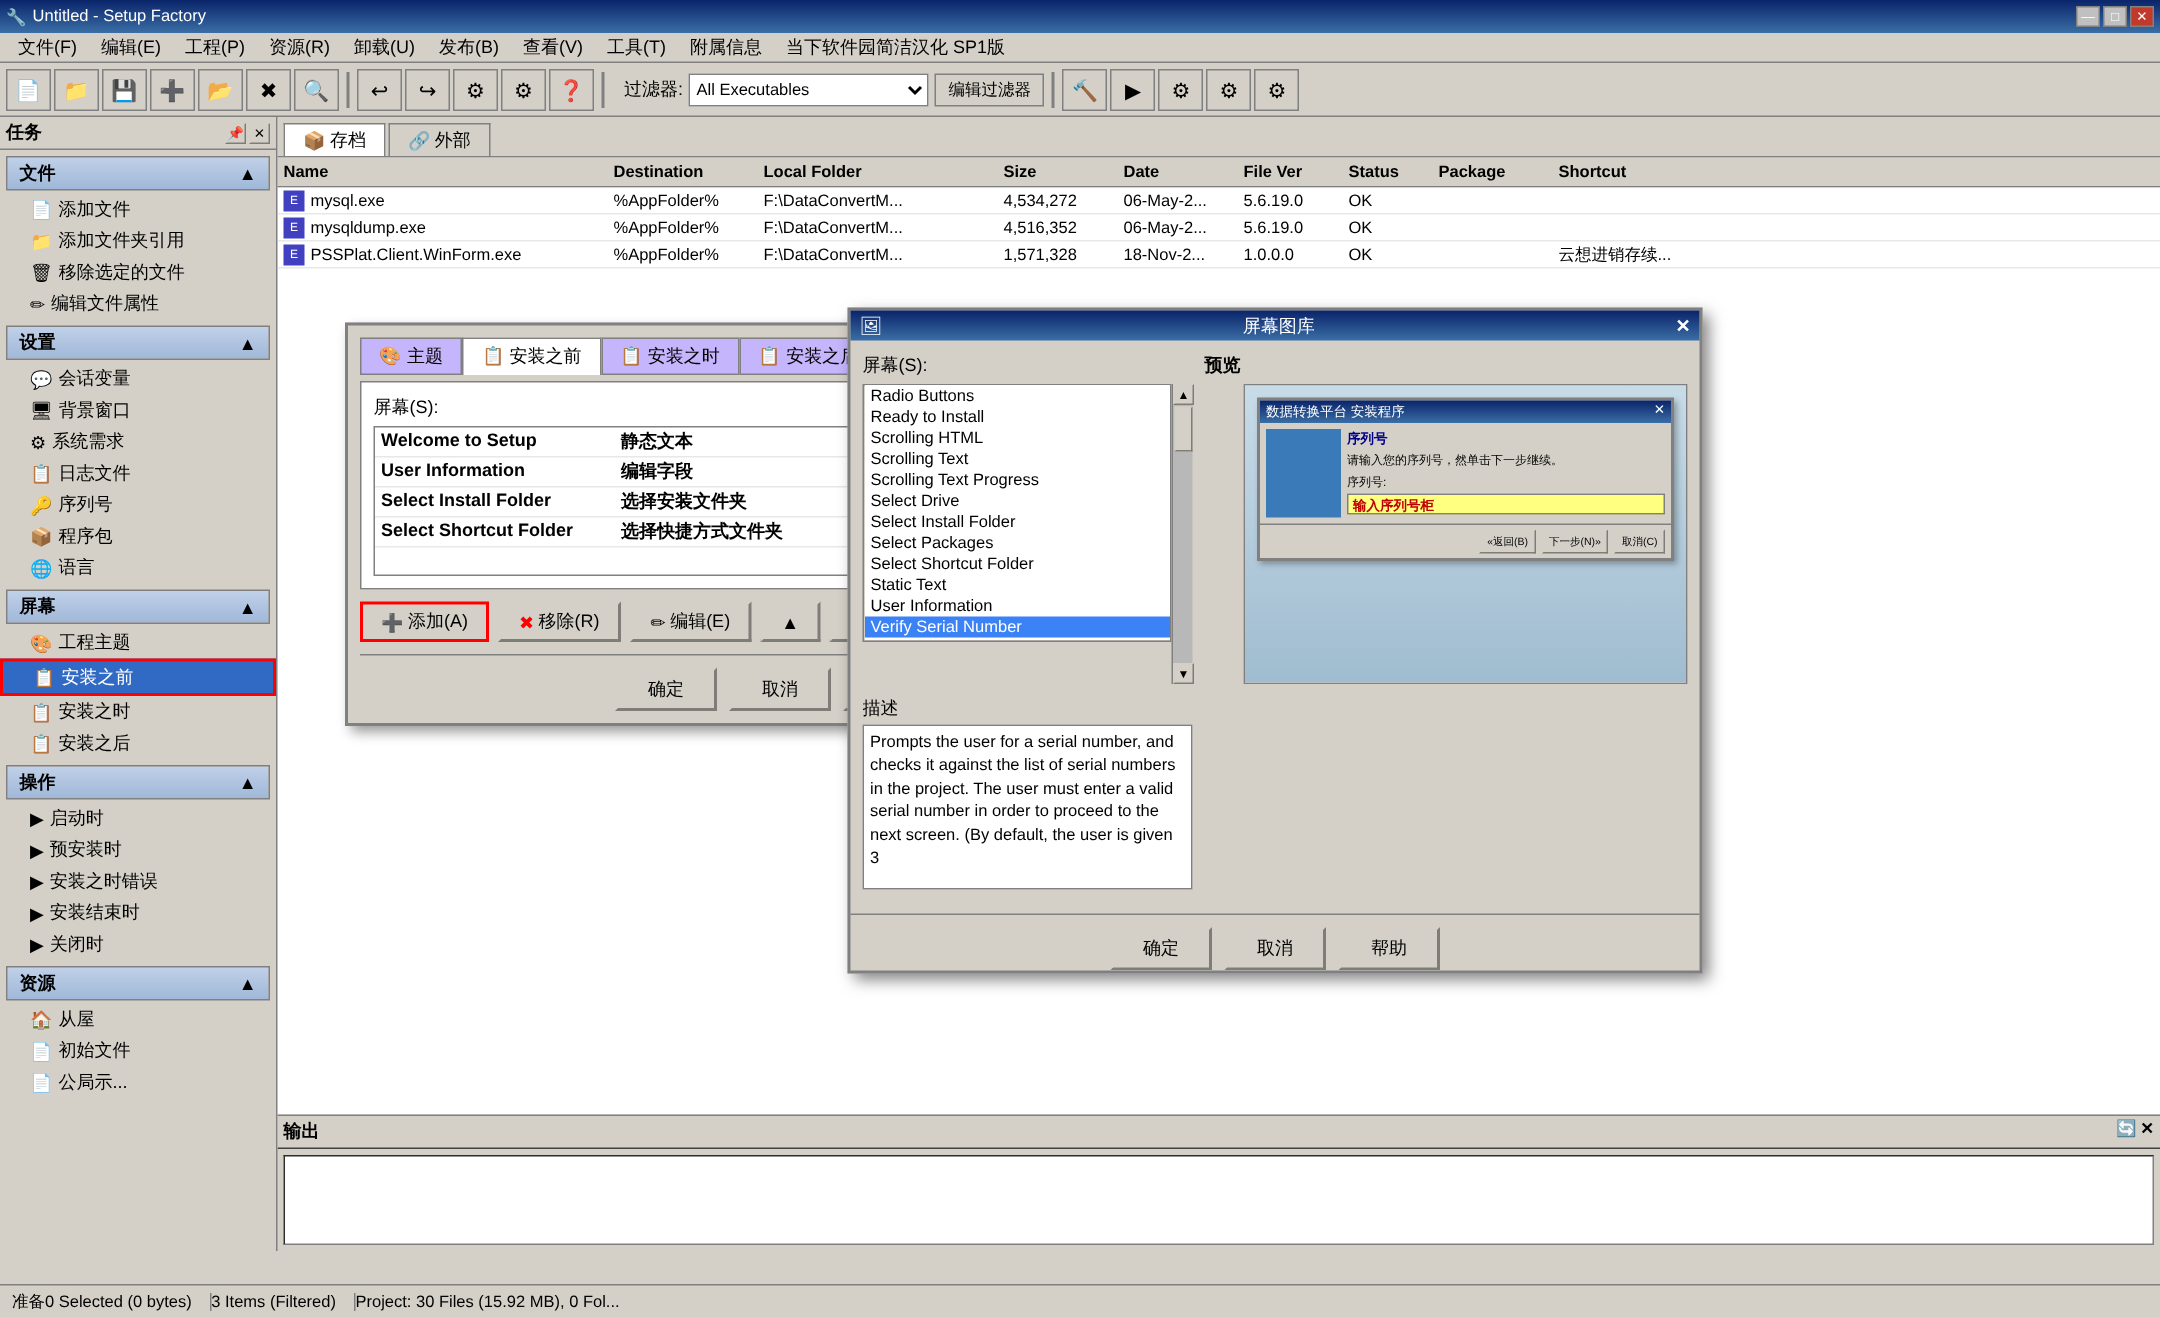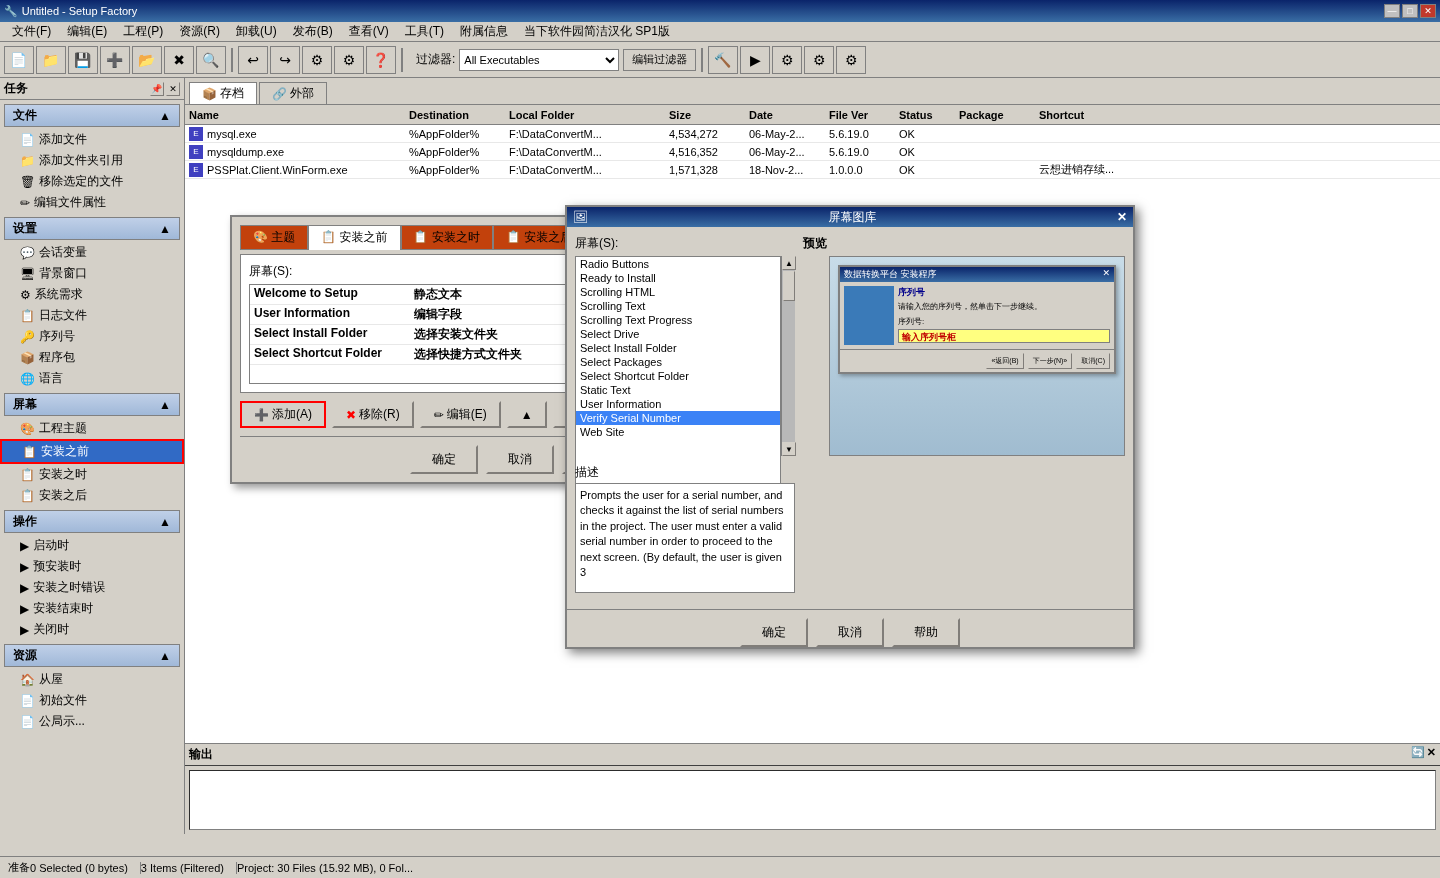--- a/index.html
+++ b/index.html
@@ -44,39 +44,39 @@
     .col-package { width: 80px; }
     .col-shortcut { width: 100px; }
 
     .file-row { display: flex; align-items: center; padding: 1px 4px; height: 18px; font-size: 11px; border-bottom: 1px solid #e8e8e8; }
 
     
     .screens-dialog { position: absolute; left: 230px; top: 215px; width: 580px; background: #d4d0c8; border: 2px solid #808080; box-shadow: 4px 4px 8px rgba(0,0,0,0.4); z-index: 10; }
     .screens-title { background: linear-gradient(to bottom, #0a246a, #3a6ea5); color: white; padding: 2px 6px; font-size: 12px; display: flex; justify-content: space-between; align-items: center; height: 20px; }
     .screens-content { padding: 8px; }
     .screens-tabs { display: flex; gap: 0; margin-bottom: 4px; }
-    .screens-tab { padding: 3px 12px; background: #c2410c; border: 1px solid #808080; font-size: 12px; cursor: pointer; }
+    .screens-tab { padding: 3px 12px; background: #c4b5fd; border: 1px solid #808080; font-size: 12px; cursor: pointer; }
     .screens-tab.active { background: white; border-bottom: none; }
     .screens-section-label { font-size: 12px; margin-bottom: 4px; }
     .screens-table-header { display: flex; background: #d4d0c8; border-bottom: 1px solid #808080; padding: 2px 4px; }
     .screens-col-id { width: 160px; font-weight: bold; }
     .screens-col-type { flex: 1; font-weight: bold; }
     .screens-row { display: flex; padding: 1px 4px; border-bottom: 1px solid #e8e8e8; cursor: pointer; }
     .screens-buttons { display: flex; gap: 6px; margin-top: 8px; }
     .screens-btn { padding: 3px 12px; background: #d4d0c8; border: 2px outset #d4d0c8; font-size: 12px; cursor: pointer; display: flex; align-items: center; gap: 3px; }
     .screens-btn.add-btn { border: 2px solid #ff0000; }
     .screens-bottom { display: flex; justify-content: center; gap: 8px; margin-top: 8px; padding-top: 8px; border-top: 1px solid #808080; }
     .dialog-btn { padding: 4px 20px; background: #d4d0c8; border: 2px outset #d4d0c8; font-size: 12px; cursor: pointer; }
 
     
     .screen-lib { position: absolute; left: 565px; top: 205px; width: 570px; background: #d4d0c8; border: 2px solid #808080; box-shadow: 4px 4px 10px rgba(0,0,0,0.5); z-index: 20; }
     .screen-lib-title { background: linear-gradient(to bottom, #0a246a, #3a6ea5); color: white; padding: 2px 6px; font-size: 12px; display: flex; justify-content: space-between; align-items: center; height: 20px; }
     .screen-lib-body { display: flex; padding: 8px; gap: 8px; }
     .screen-lib-left { width: 220px; }
-    .screen-lib-list { border: 1px solid #808080; background: white; height: 228px; overflow-y: auto; font-size: 11px; }
+    .screen-lib-list { border: 1px solid #808080; background: white; height: 172px; overflow-y: auto; font-size: 11px; }
     .screen-lib-item { padding: 1px 4px; cursor: pointer; }
     .screen-lib-item.selected { background: #3b82f6; color: white; }
     .screen-lib-right { flex: 1; }
     .preview-label { font-size: 12px; font-weight: bold; margin-bottom: 4px; }
     .preview-box { border: 1px solid #808080; background: white; height: 200px; display: flex; align-items: center; justify-content: center; overflow: hidden; position: relative; margin-left: 26px; }
     .description-box { margin-top: 8px; }
     .desc-label { font-size: 12px; margin-bottom: 2px; }
     .screen-lib-buttons { display: flex; justify-content: center; gap: 8px; margin-top: 8px; padding-top: 8px; border-top: 1px solid #808080; }
 
     

